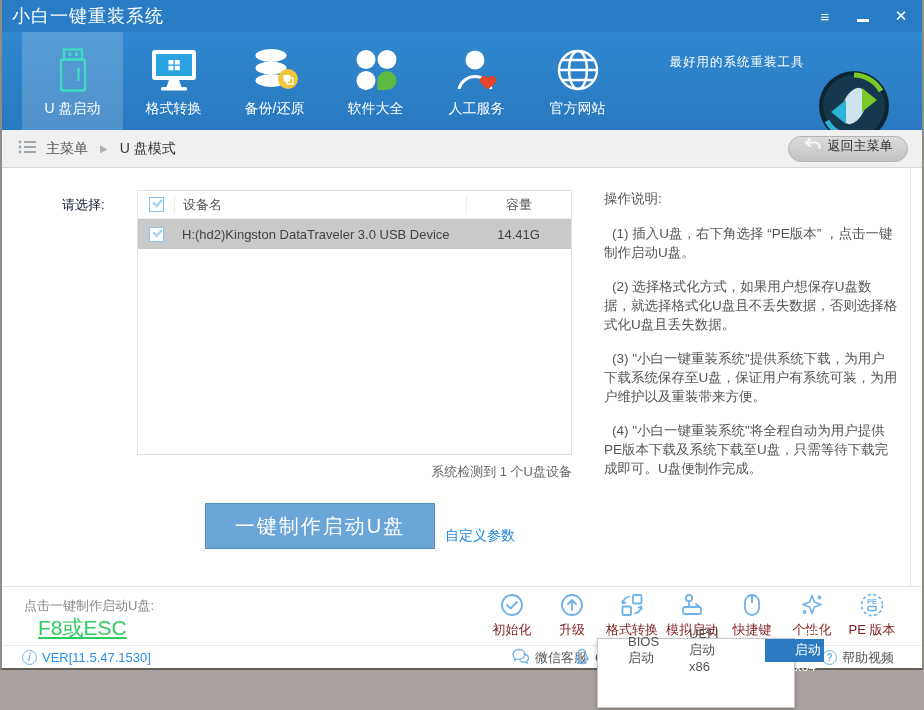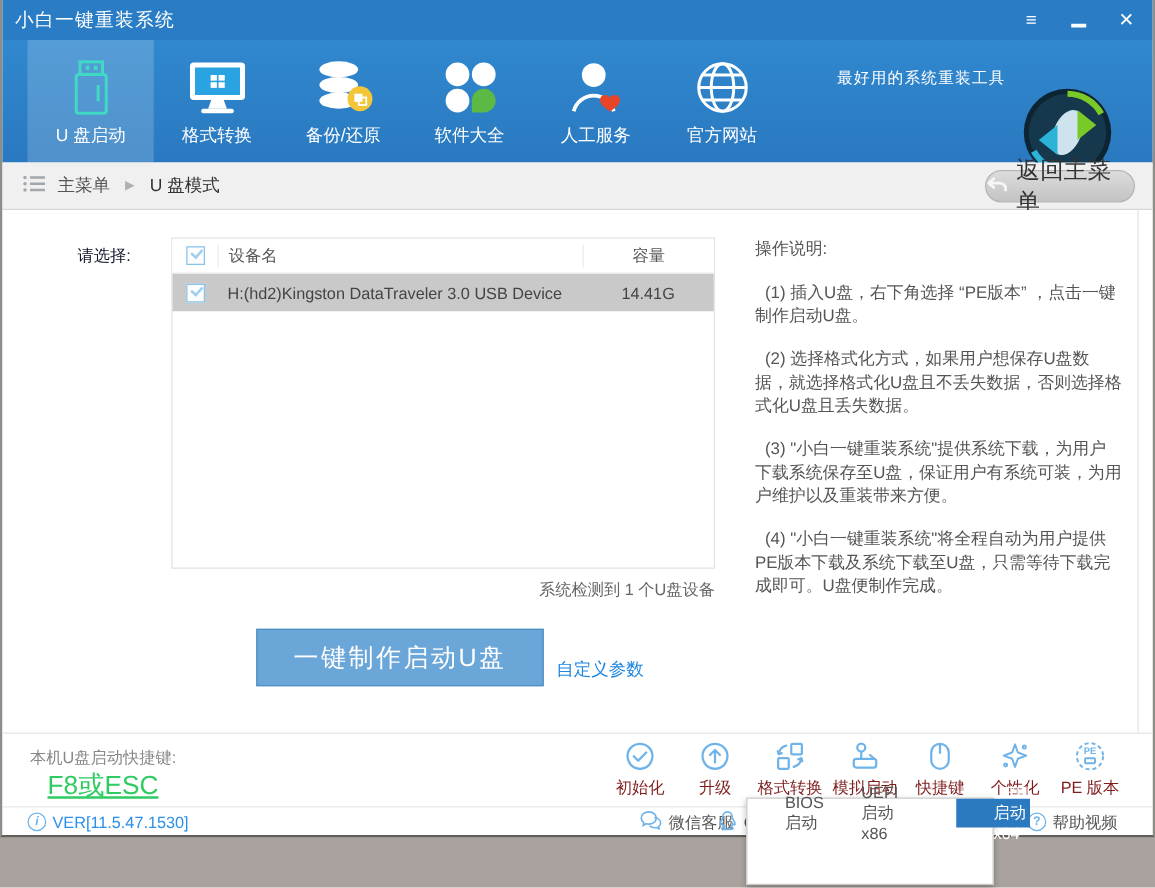--- a/index.html
+++ b/index.html
@@ -15,21 +15,21 @@
     background:#ffffff;
     border-left:2px solid #8e8e89; border-right:2px solid #8e8e89;
     border-bottom:2px solid #5f5f58;
   }
   
   .titlebar {
     position:absolute; left:0; top:0; right:0; height:32px;
     background:#2a7dc5; color:#fff;
     display:flex; align-items:center;
   }
-  .titlebar .title { font-size:15px; padding-left:10px; letter-spacing:1px; }
+  .titlebar .title { font-size:18px; padding-left:10px; letter-spacing:1px; }
   .controls { position:absolute; right:10px; top:0; height:32px; display:flex; align-items:center; gap:16px; }
   .ctrl { width:22px; height:22px; display:flex; align-items:center; justify-content:center;
           color:#fff; font-size:15px; font-weight:bold; cursor:default; }
   .ctrl.min span { display:block; width:12px; height:3px; background:#fff; margin-top:8px; }
   
   .nav {
     position:absolute; left:0; top:32px; right:0; height:98px;
     background:linear-gradient(180deg,#3088ce 0%,#2a79c0 100%);
   }
   .nav-item {
@@ -49,22 +49,22 @@
     background:#f0f0f0; border-bottom:1px solid #d8d8d8;
     display:flex; align-items:center; font-size:14px; color:#555;
   }
   .bc-licon { margin:0 10px 0 16px; }
   .bc-arrow { color:#b0b0b0; font-size:10px; margin:0 12px; }
   .bc-current { color:#333; }
   .back-btn {
     position:absolute; right:14px; top:6px; width:120px; height:26px;
     background:linear-gradient(180deg,#dcdcdc,#c3c3c3);
     border:1px solid #b4b4b4; border-radius:13px;
-    display:flex; align-items:center; justify-content:center; gap:7px;
-    font-size:19px; color:#333; cursor:default;
+    display:flex; align-items:flex-start; justify-content:center; gap:7px;
+    font-size:13px; color:#333; cursor:default;
   }
   
   .main { position:absolute; left:0; top:168px; right:0; height:418px; background:#fff; }
   .right-line { position:absolute; left:908px; top:0; width:1px; height:418px; background:#e3e3e3; }
   .select-label { position:absolute; left:60px; top:28px; font-size:13px; color:#0f172a; }
   .dev-table { position:absolute; left:135px; top:22px; width:435px; height:265px; border:1px solid #e2e2e2; }
   .thead { display:flex; height:28px; align-items:center; font-size:13px; color:#555; background:#fff; border-bottom:1px solid #eee; }
   .tcol-chk { width:36px; display:flex; align-items:center; justify-content:center; }
   .tcol-name { flex:1; padding-left:8px; border-left:1px solid #ececec; height:18px; line-height:18px; }
   .tcol-cap { width:105px; border-left:1px solid #ececec; height:18px; line-height:18px; text-align:center; }
@@ -285,21 +285,21 @@
     <div class="instructions">
       <div class="ititle">操作说明:</div>
       <p>(1) 插入U盘，右下角选择 “PE版本” ，点击一键制作启动U盘。</p>
       <p>(2) 选择格式化方式，如果用户想保存U盘数据，就选择格式化U盘且不丢失数据，否则选择格式化U盘且丢失数据。</p>
       <p>(3) "小白一键重装系统"提供系统下载，为用户下载系统保存至U盘，保证用户有系统可装，为用户维护以及重装带来方便。</p>
       <p>(4) "小白一键重装系统"将全程自动为用户提供PE版本下载及系统下载至U盘，只需等待下载完成即可。U盘便制作完成。</p>
     </div>
   </div>
 
   <div class="toolbar">
-    <div class="hotkey-label">本机U盘启动快捷键:</div>
+    <div class="hotkey-label">点击一键制作启动U盘:</div>
     <div class="hotkey-value">F8或ESC</div>
 
     <div class="tools">
       <div class="tool">
         <span>
           <svg width="26" height="26" viewBox="0 0 26 26" fill="none" stroke="#6fb3e9" stroke-width="1.8">
             <circle cx="13" cy="13" r="10"></circle>
             <path d="M8 13 l3.5 3.5 L18 10" stroke-linecap="round" stroke-linejoin="round"></path>
           </svg>
         </span>

